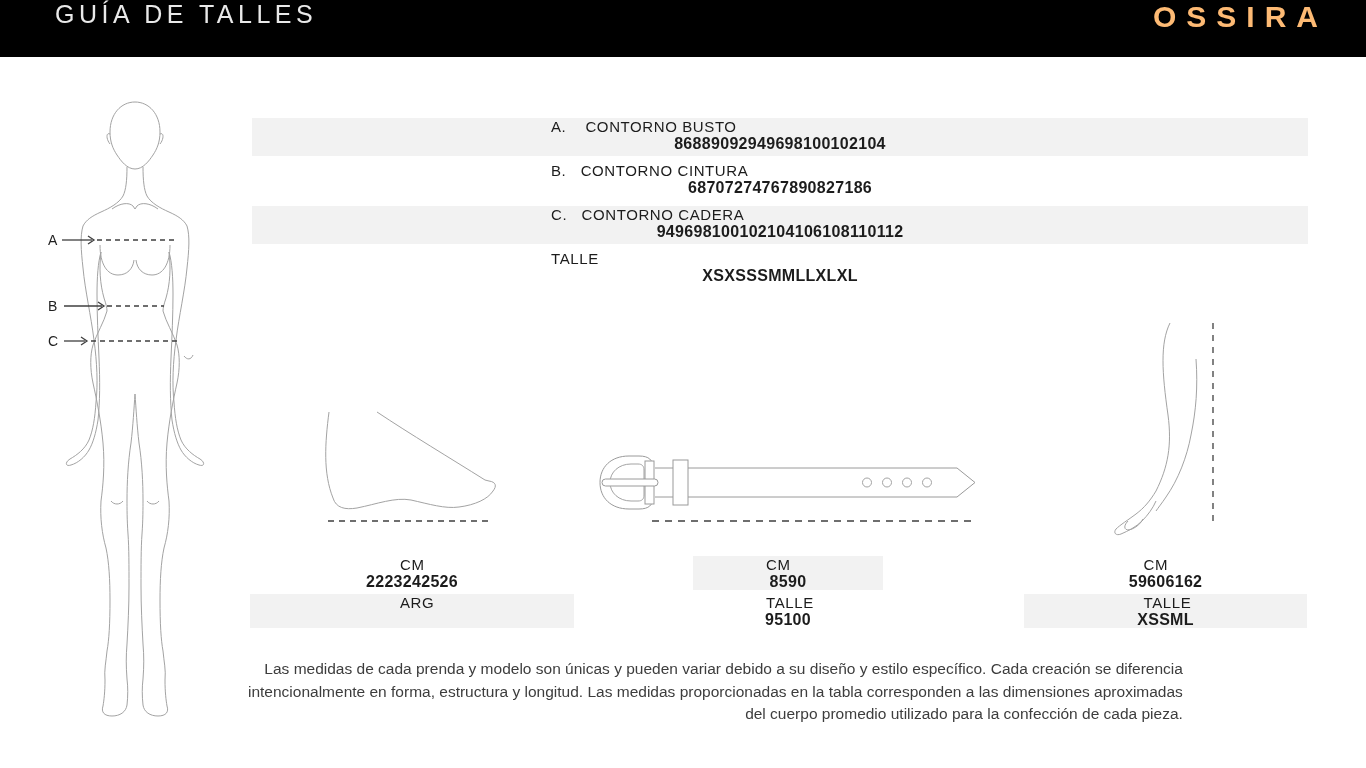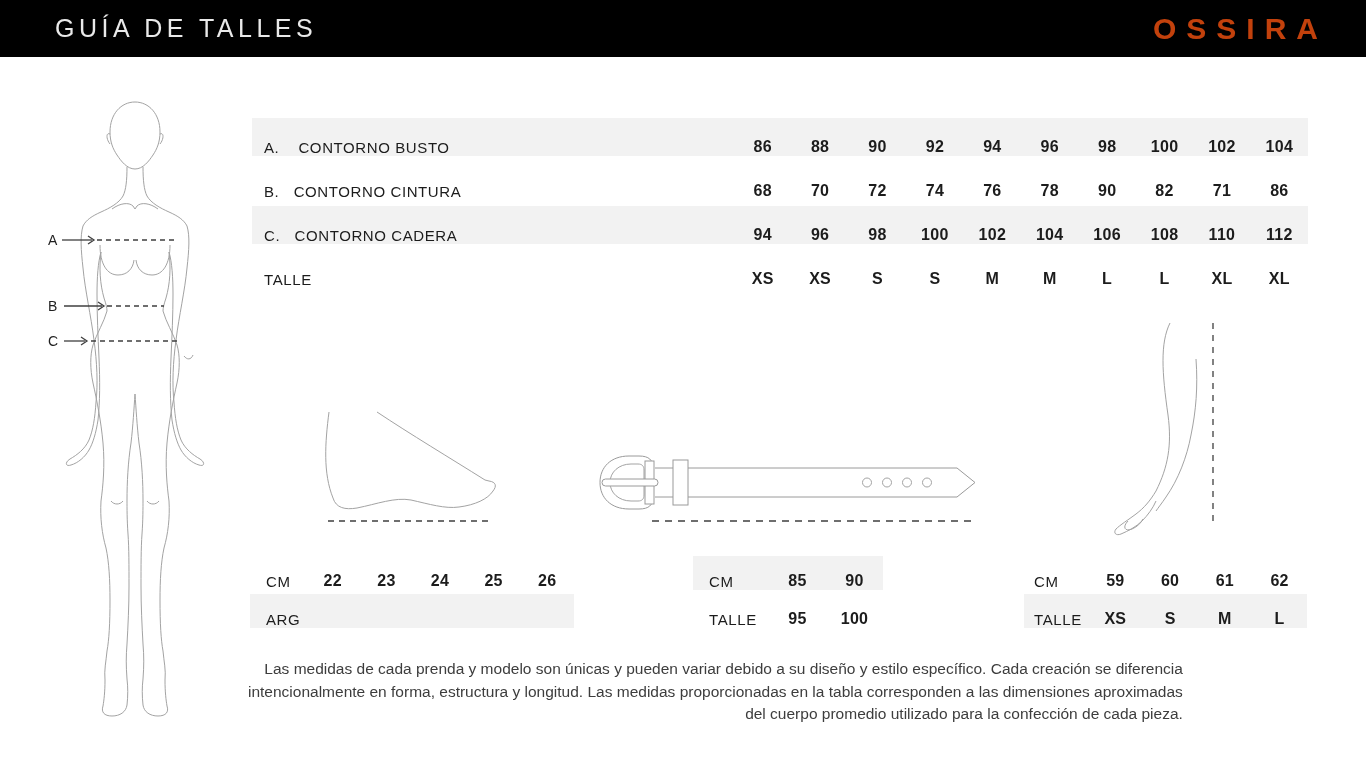--- a/index.html
+++ b/index.html
@@ -1,34 +1,34 @@
 <!DOCTYPE html>
 <html><head>
 <meta charset="utf-8">
 <style>
   * { margin:0; padding:0; box-sizing:border-box; }
   body { font-family:"Liberation Sans", sans-serif; background:#ffffff; }
   .page { position:relative; width:1366px; height:768px; background:#fff; overflow:hidden; }
 
   
   .topbar { position:absolute; left:0; top:0; width:1366px; height:57px; background:#000;
-            display:flex; align-items:center; justify-content:space-between; }
+            display:flex; justify-content:space-between; }
   .topbar .title { color:#e9e9e9; font-size:25px; font-weight:400; letter-spacing:4.5px; padding-left:55px; white-space:nowrap; }
-  .topbar .brand { color:#c2410c; font-size:30px; font-weight:700; letter-spacing:10px; padding-right:38px; white-space:nowrap; }
+  .topbar .brand { color:#fdba74; font-size:30px; font-weight:700; letter-spacing:10px; padding-right:38px; white-space:nowrap; }
 
   
   svg { position:absolute; overflow:visible; }
   .lineart { stroke:#a3a3a3; stroke-width:1; fill:none; }
   .lineart-f { stroke:#9a9a9a; stroke-width:1; fill:#ffffff; }
   .dash { stroke:#3f3f3f; stroke-width:1.3; fill:none; }
   .figlabel { fill:#1f1f1f; font-size:14px; font-family:"Liberation Sans",sans-serif; }
 
   
   .tbl { position:absolute; }
-  .trow { display:flex; align-items:flex-end; height:38px; margin-bottom:6px; color:#1c1c1c; }
+  .trow { display:flex; align-items:center; height:38px; margin-bottom:6px; color:#1c1c1c;flex-direction:column; }
   .trow.shaded { background:#f2f2f2; }
   .label-cell { padding-left:12px; font-size:15px; letter-spacing:0.6px; white-space:pre; }
   .main .label-cell { width:482px; }
   .vals { flex:1; display:flex; }
   .val { flex:1; text-align:center; font-weight:700; font-size:16px; letter-spacing:0.3px; }
 
   .mini .trow { height:34px; margin-bottom:4px; }
   .foot-tbl { width:324px; }
   .foot-tbl .label-cell { width:56px; padding-left:16px; }
   .belt-tbl { width:190px; }

